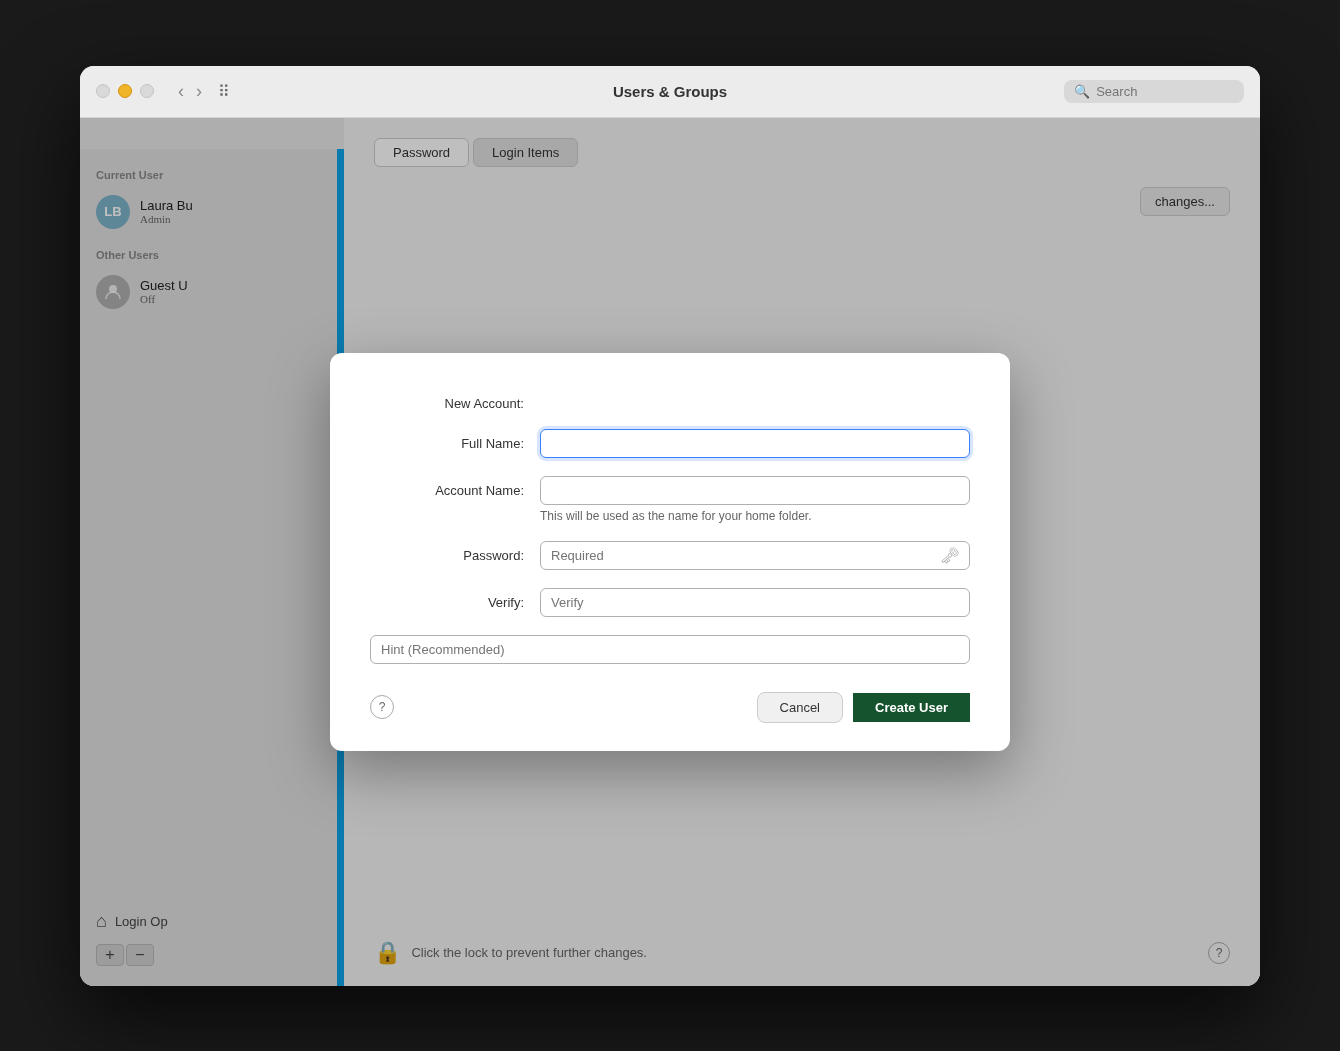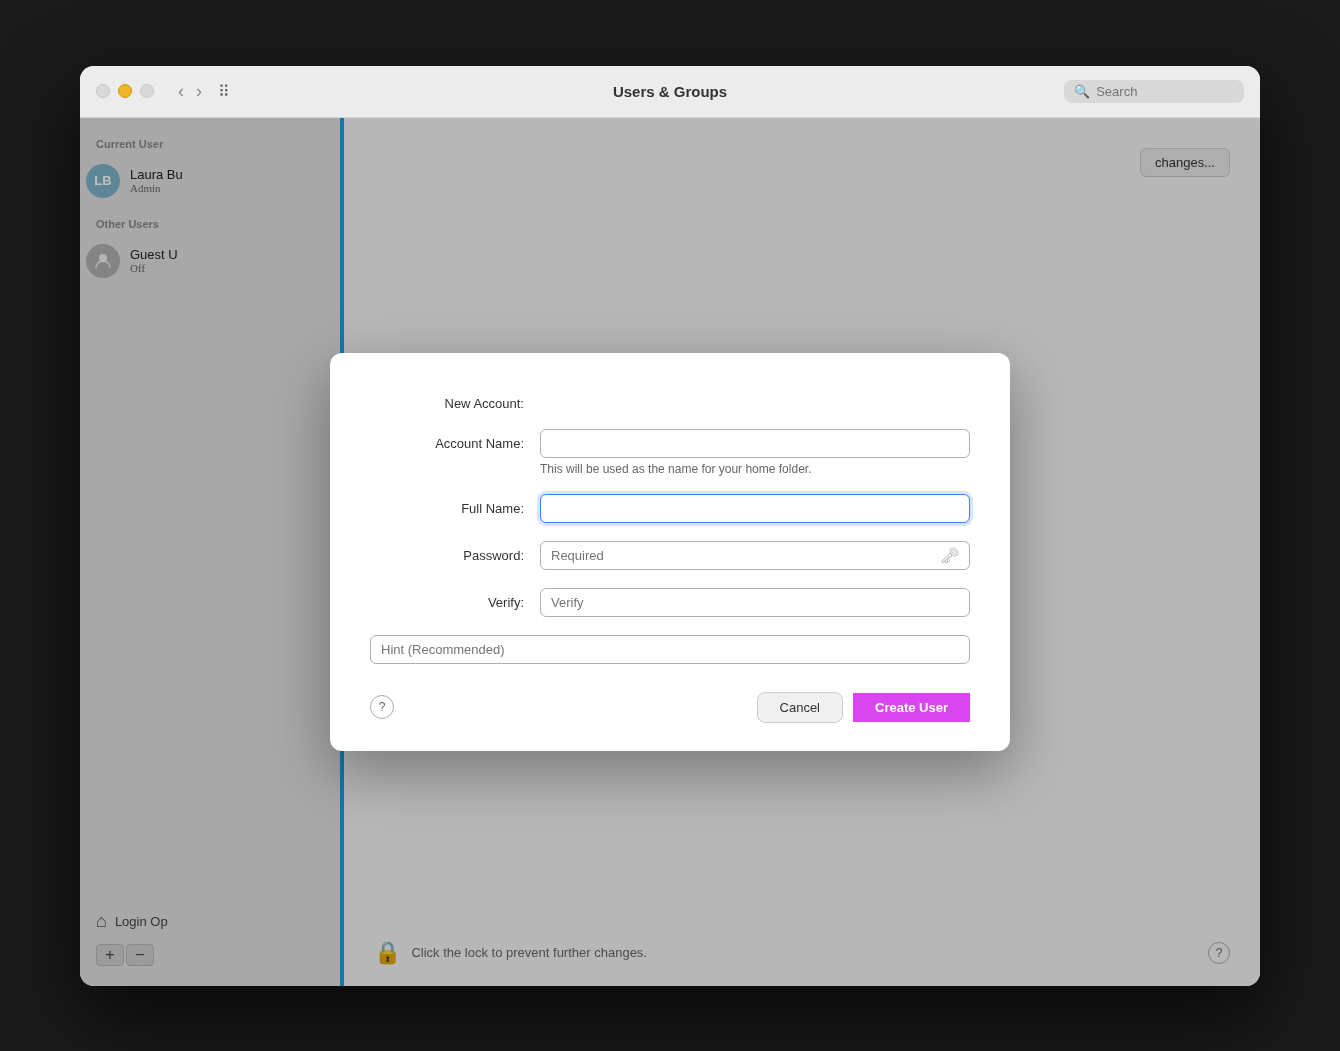--- a/index.html
+++ b/index.html
@@ -113,39 +113,40 @@
     .main-content {
       display: flex;
       height: calc(100% - 52px);
       position: relative;
     }
 
     
     .sidebar {
       width: 264px;
       background: #e0e0e0;
-      border-right: 4px solid #0ea5e9;
+      border-right: 7px solid #0ea5e9;
       padding: 20px 0 10px;
       display: flex;
       flex-direction: column;
+      margin-top: 31px;
     }
 
     .sidebar-section-label {
       font-size: 11px;
       color: #888;
       font-weight: 600;
       padding: 0 16px 6px;
       text-transform: none;
     }
 
     .sidebar-user {
       display: flex;
       align-items: center;
       gap: 10px;
-      padding: 8px 6px;
+      padding: 8px 16px;
       cursor: pointer;
     }
 
     .user-avatar {
       width: 34px;
       height: 34px;
       border-radius: 50%;
       background: #7cb4c8;
       display: flex;
       align-items: center;
@@ -437,21 +438,21 @@
       border: 1px solid #ccc;
       border-radius: 8px;
       padding: 7px 22px;
       font-size: 13px;
       color: #333;
       cursor: pointer;
       font-weight: 500;
     }
 
     .btn-create {
-      background: #d946ef;
+      background: #14532d;
       border: none;
       border-radius: 0;
       padding: 7px 22px;
       font-size: 13px;
       color: white;
       cursor: pointer;
       font-weight: 600;
     }
   </style>
 </head>
@@ -509,53 +510,57 @@
           <span>Login Op</span>
         </div>
         <div class="sidebar-controls">
           <button class="sidebar-btn">+</button>
           <button class="sidebar-btn">−</button>
         </div>
       </div>
     </div>
 
     <div class="right-pane">
+      <div class="tab-bar">
+        <button class="tab active">Password</button>
+        <button class="tab">Login Items</button>
+      </div>
 
       <div style="display:flex; justify-content:flex-end; margin-top:10px;">
         <button class="change-password-btn">changes...</button>
       </div>
 
       <div class="bottom-bar">
         <div class="lock-area">
           <span class="lock-icon-img">🔒</span>
           <span>Click the lock to prevent further changes.</span>
         </div>
         <div class="help-btn-bottom">?</div>
       </div>
     </div>
 
     <div class="overlay">
       <div class="modal">
 
         <div class="form-row">
           <label class="form-label">New Account:</label>
+        </div>
+
+        <div class="form-row">
+          <label class="form-label">Full Name:</label>
+          <div class="form-field">
+            <input type="text" class="text-input text-input-focused" value="" placeholder="" style="">
+          </div>
         </div>
 
         <div class="form-row">
           <label class="form-label">Account Name:</label>
           <div class="form-field">
             <input type="text" class="text-input" value="" placeholder="" style="">
             <div class="hint-text">This will be used as the name for your home folder.</div>
-          </div>
-        </div>
-
-        <div class="form-row">
-          <label class="form-label">Full Name:</label>
-          <div class="form-field">
-            <input type="text" class="text-input text-input-focused" value="" placeholder="" style="">
           </div>
         </div>
 
         <div class="form-row">
           <label class="form-label">Password:</label>
           <div class="form-field">
             <div class="password-field-wrapper">
               <input type="password" class="text-input" placeholder="Required" style="">
               <span class="password-key-icon">🗝</span>
             </div>

